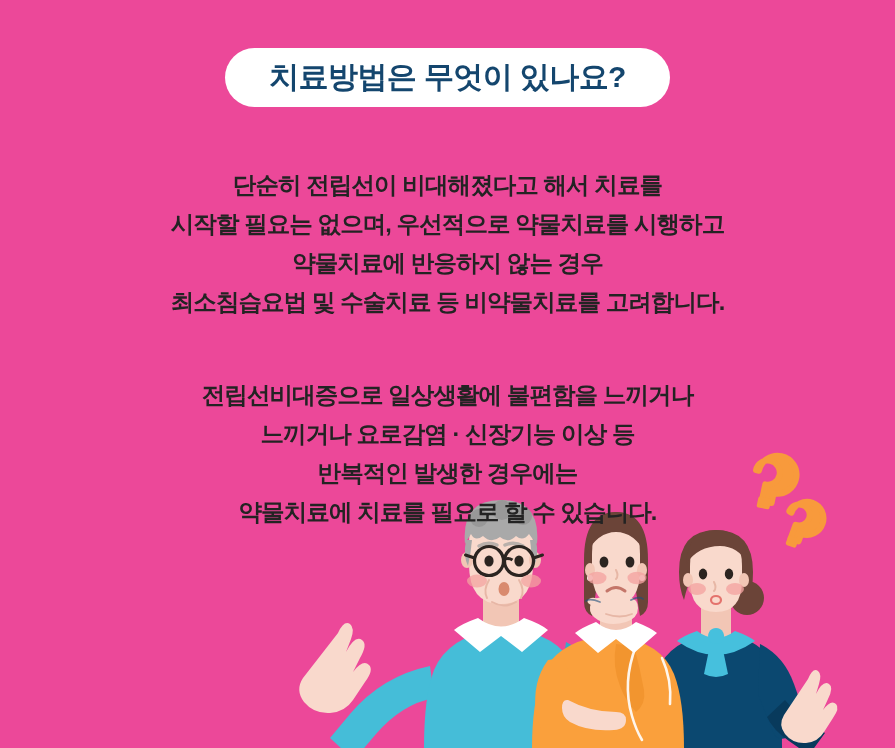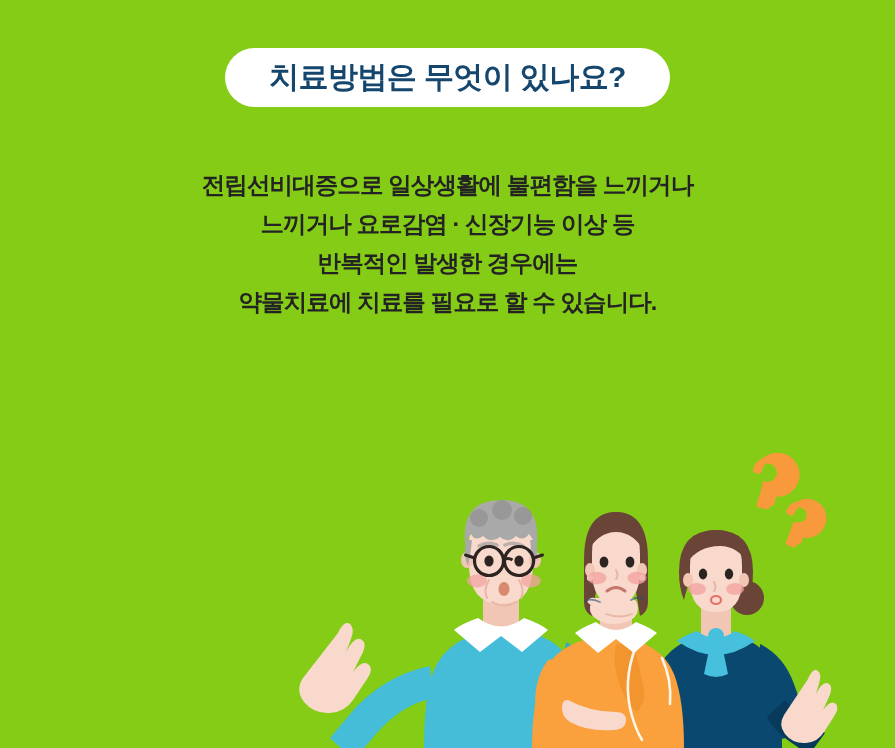--- a/index.html
+++ b/index.html
@@ -60,22 +60,21 @@
     z-index: 4;
   }
   .para {
     color: #232323;
     font-size: 23.5px;
     font-weight: 700;
     line-height: 39px;
     letter-spacing: -0.9px;
   }
   .para + .para {
-    margin-top: 40px;
-    text-decoration: underline;
+    margin-top: 54px;
   }
   .line {
     display: block;
     white-space: nowrap;
   }
 
   
   .illustration {
     position: absolute;
     left: 0;
@@ -87,30 +86,36 @@
   }
   .illustration svg {
     display: block;
     width: 895px;
     height: 300px;
   }
 </style>
 </head>
 <body style="background: rgb(198, 230, 236);">
 
-<div class="card" style="background: #84cc16;">
+<div class="card" style="background: #ec4899;">
 
   <div class="title-wrap">
     <div class="title-pill" style="background: rgb(255, 255, 255);">
       <span class="title-text" style="color: rgb(20, 70, 110);">치료방법은 무엇이 있나요?</span>
     </div>
   </div>
 
   <div class="body-copy">
 
+    <div class="para" style="color: rgb(35, 35, 35);">
+      <span class="line">단순히 전립선이 비대해졌다고 해서 치료를</span>
+      <span class="line">시작할 필요는 없으며, 우선적으로 약물치료를 시행하고</span>
+      <span class="line">약물치료에 반응하지 않는 경우</span>
+      <span class="line">최소침습요법 및 수술치료 등 비약물치료를 고려합니다.</span>
+    </div>
 
     <div class="para" style="color: rgb(35, 35, 35);">
       <span class="line">전립선비대증으로 일상생활에 불편함을 느끼거나</span>
       <span class="line">느끼거나 요로감염 · 신장기능 이상 등</span>
       <span class="line">반복적인 발생한 경우에는</span>
       <span class="line">약물치료에 치료를 필요로 할 수 있습니다.</span>
     </div>
 
   </div>
 

